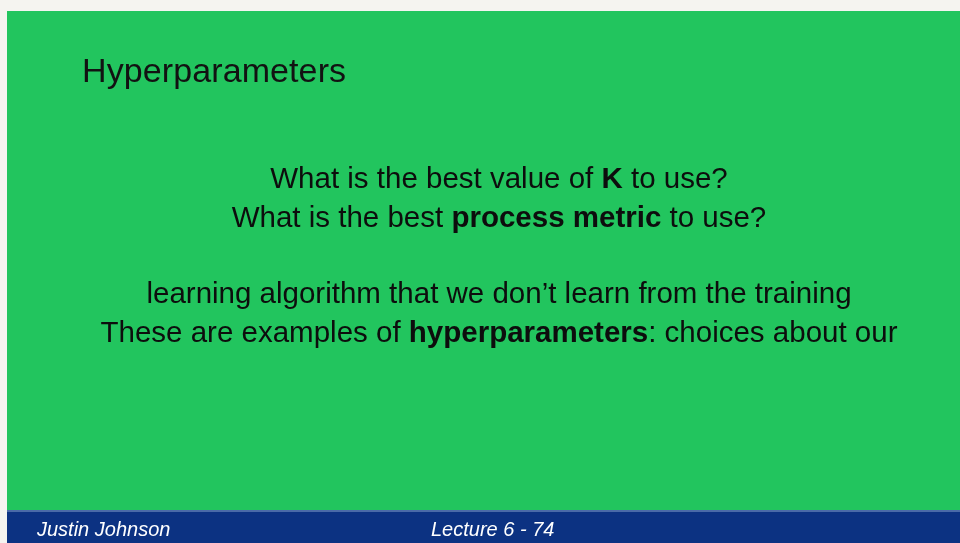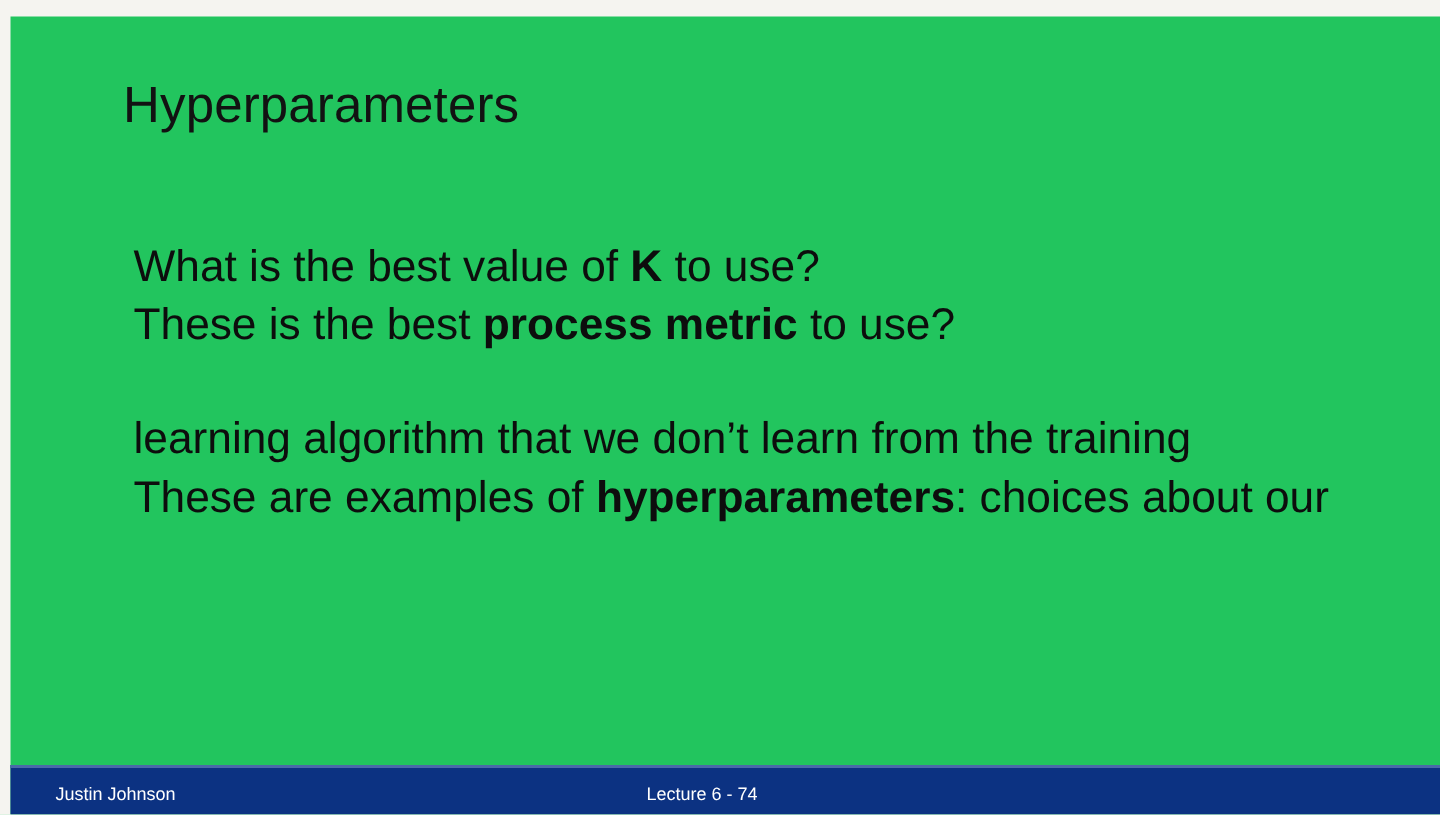--- a/index.html
+++ b/index.html
@@ -56,20 +56,21 @@
     font-weight: 400;
   }
 
   .para {
     margin: 0;
     white-space: pre-wrap;
   }
   .para-line {
     display: block;
     white-space: pre;
+    text-align: center;
   }
   .spacer {
     display: block;
     height: 38px;
   }
   .bold {
     font-weight: 700;
   }
 
   #footer-bar {
@@ -79,41 +80,42 @@
     width: 960px;
     height: 33px;
     background: #0c3282;
     border-top: 2px solid #4a6aa8;
     box-sizing: border-box;
   }
   .footer-text {
     position: absolute;
     top: 7px;
     color: #ffffff;
-    font-size: 12px;
+    font-size: 20px;
     line-height: 20px;
     white-space: nowrap;
+    font-style: italic;
   }
   #footer-author { left: 30px; }
   #footer-lecture { left: 424px; }
   #footer-date { left: 730px; margin-top: 44px; }
 </style>
 </head>
 <body>
 
 <div id="slide">
   <div id="slide-canvas">
 
     <div id="title">Hyperparameters</div>
 
     <div id="body-area">
 
       <p class="para"><span class="para-line"><span>What is the best value of </span><span class="bold">K</span><span> to use?</span></span></p>
 
-      <p class="para"><span class="para-line"><span>These is the best </span><span class="bold">process metric</span><span> to use?</span></span></p>
+      <p class="para"><span class="para-line"><span>What is the best </span><span class="bold">process metric</span><span> to use?</span></span></p>
 
       <span class="spacer"></span>
 
       <p class="para"><span class="para-line">learning algorithm that we don’t learn from the training</span><span class="para-line"><span>These are examples of </span><span class="bold">hyperparameters</span><span>: choices about our</span></span></p>
 
     </div>
 
     <div id="footer-bar">
       <span class="footer-text" id="footer-author">Justin Johnson</span>
       <span class="footer-text" id="footer-lecture">Lecture 6 - 74</span>

